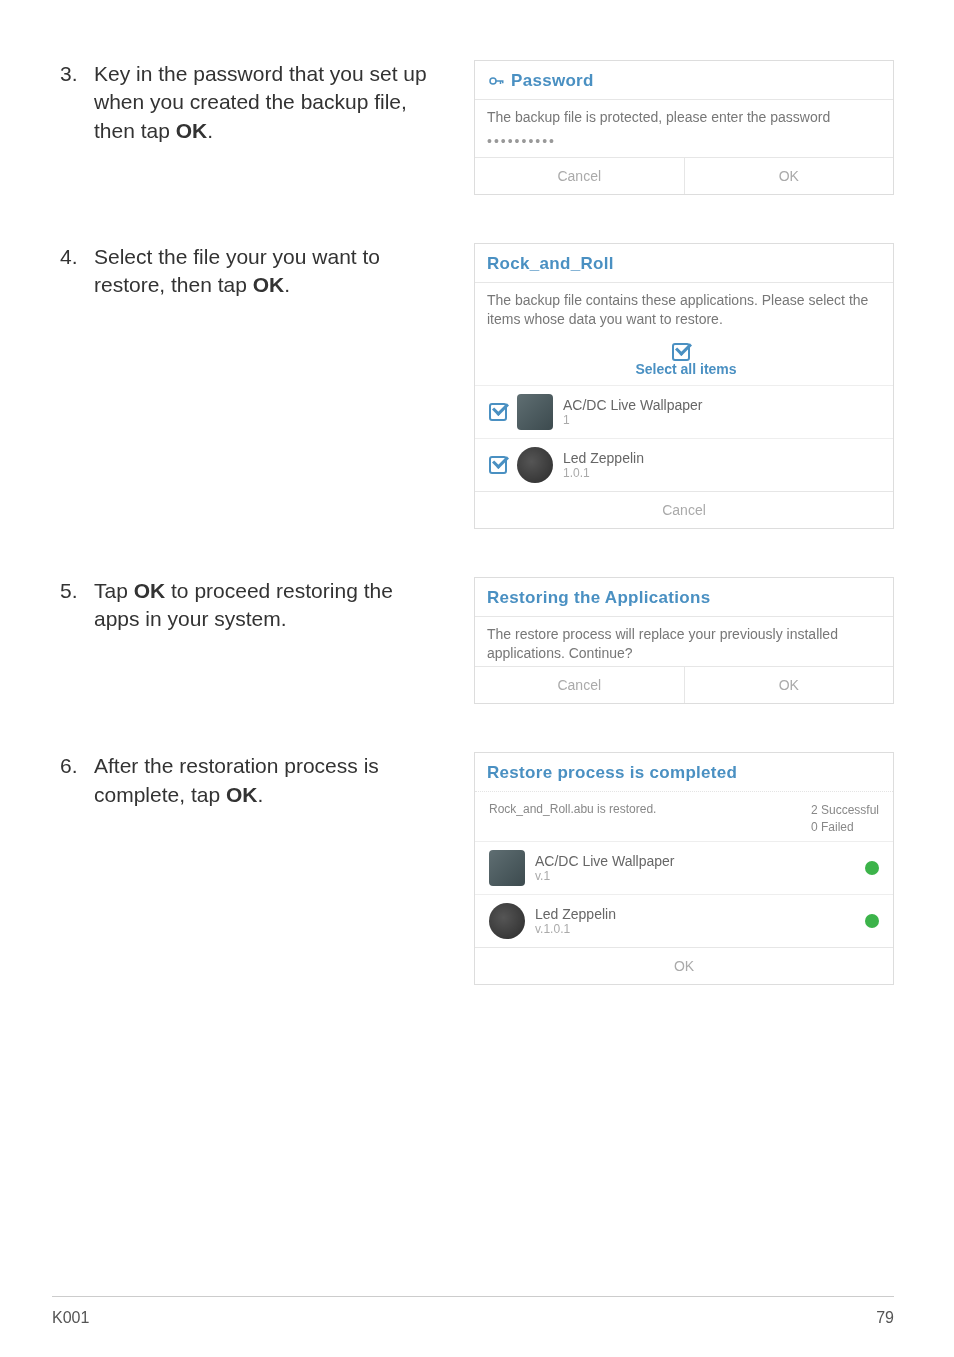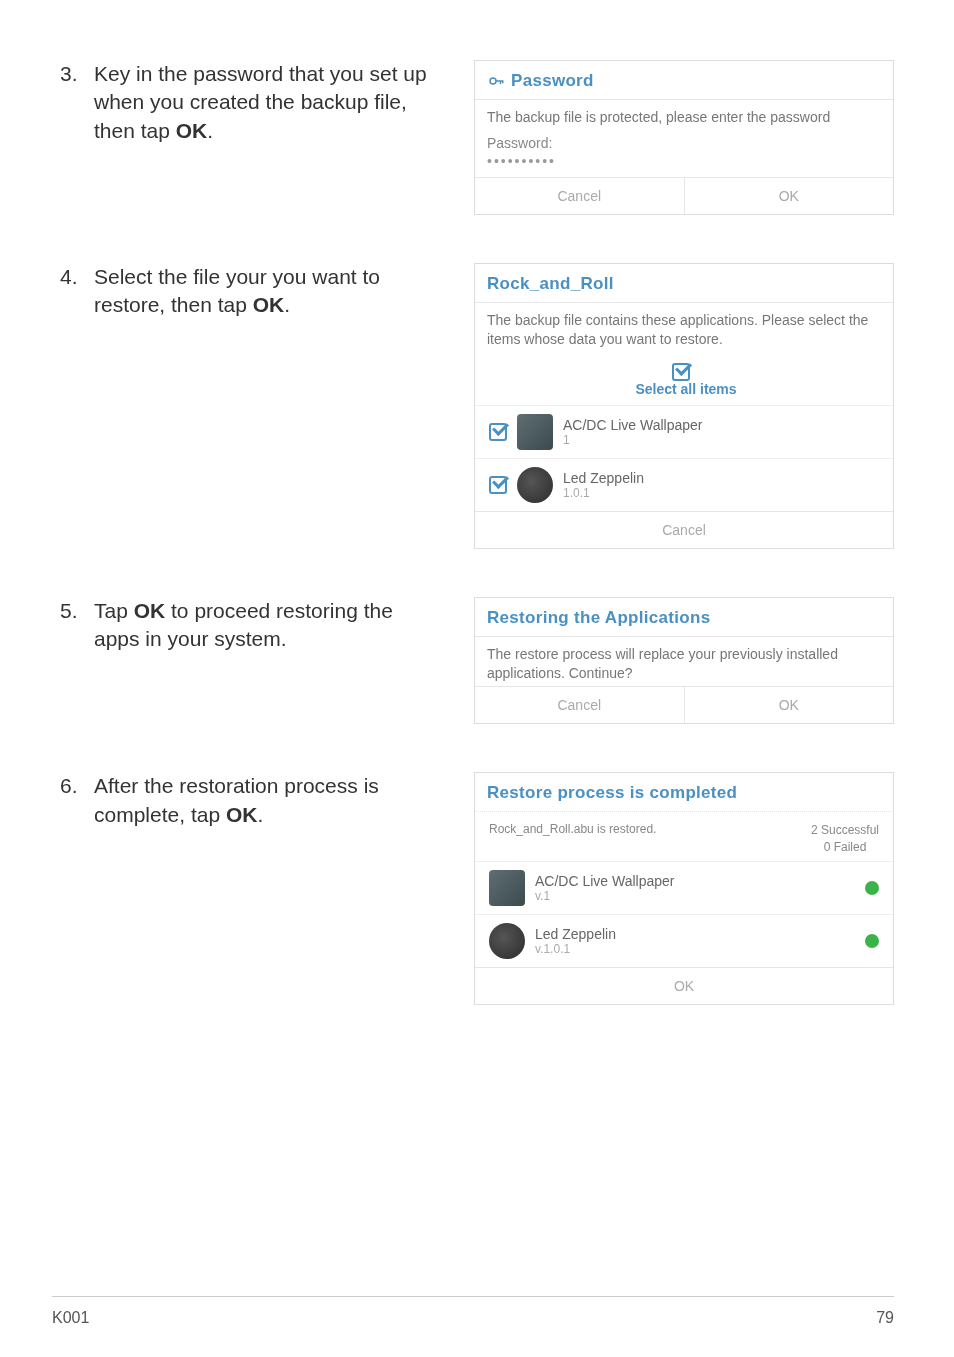--- a/index.html
+++ b/index.html
@@ -143,21 +143,21 @@
     .app-ver { color: #aaa; font-size: 12px; }
 
     .status-row {
       display: flex;
       padding: 10px 14px 6px;
       justify-content: space-between;
       color: #888;
       font-size: 12px;
       border-top: 1px dotted #e4e4e4;
     }
-    .status-counts { text-align: center; white-space: pre; line-height: 1.35; }
+    .status-counts { text-align: left; white-space: pre; line-height: 1.35; }
     .dot {
       width: 14px; height: 14px;
       border-radius: 50%;
       background: #3cb34a;
       margin-left: 8px;
     }
     .app-row.completed { justify-content: space-between; }
     .app-row.completed .left { display: flex; align-items: center; }
 
     .footer {
@@ -189,21 +189,20 @@
       <div class="shot">
         <div class="shot-title">
           <svg class="icon-pw" viewBox="0 0 24 24" fill="none" stroke="currentColor" stroke-width="2">
             <circle cx="8" cy="12" r="4"></circle>
               <path d="M12 12h10M18 12v4M21 12v3"></path>
           </svg>
           <span>Password</span>
         </div>
         <div class="divider"></div>
         <div class="shot-message">The backup file is protected, please enter the password</div>
-        <div class="pw-label">Password:</div>
         <div class="pw-dots">••••••••••</div>
         <div class="btn-row">
           <div class="btn">Cancel</div>
           <div class="btn">OK</div>
         </div>
       </div>
     </div>
   </div>
 
   <div class="step">

